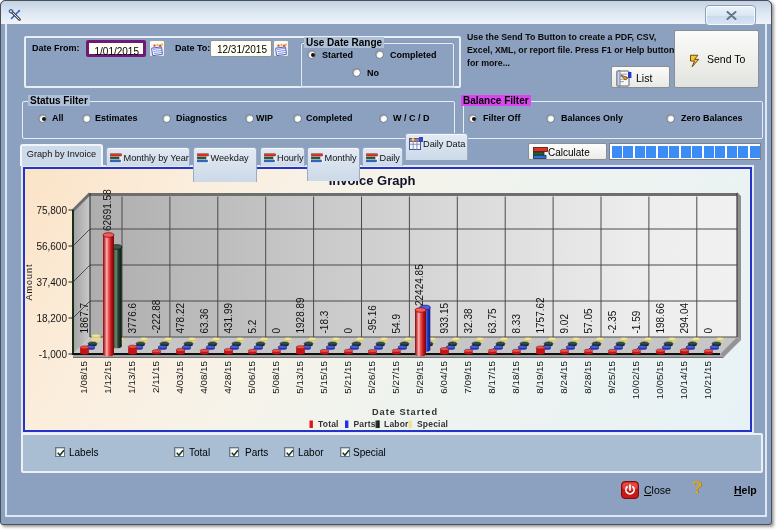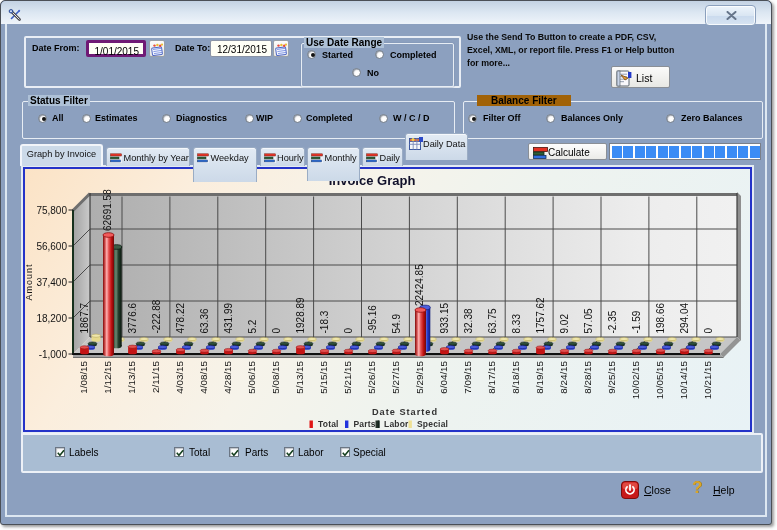--- a/index.html
+++ b/index.html
@@ -61,20 +61,26 @@
       <div style="position:absolute;left:2.5px;top:2.5px;width:4px;height:4px;border-radius:50%;background:#111"></div>
     </div>
     <div style="position:absolute;left:321px;top:48.5px;font-size:9px;font-weight:700;color:#000;white-space:nowrap;">Started</div>
  <div style="position:absolute;left:374px;top:48.5px;width:9px;height:9px;border-radius:50%;background:#fff;border:1px solid #6b7684;box-shadow:inset 0.8px 0.8px 1.2px rgba(40,50,70,.5)"></div>
     <div style="position:absolute;left:389px;top:48.5px;font-size:9px;font-weight:700;color:#000;white-space:nowrap;">Completed</div>
  <div style="position:absolute;left:351px;top:66.5px;width:9px;height:9px;border-radius:50%;background:#fff;border:1px solid #6b7684;box-shadow:inset 0.8px 0.8px 1.2px rgba(40,50,70,.5)"></div>
     <div style="position:absolute;left:366px;top:66.5px;font-size:9px;font-weight:700;color:#000;white-space:nowrap;">No</div>
 
  <div class="abs" style="left:466px;top:30px;font-size:8.8px;font-weight:700;line-height:12.8px;color:#0a0a0a;white-space:nowrap">Use the Send To Button to create a PDF, CSV,<br>Excel, XML, or report file. Press F1 or Help button<br>for more...</div>
 
+ <div class="abs" style="left:673px;top:29px;width:85px;height:58px;background:linear-gradient(180deg,#fbfbfa,#ecece8 60%,#e2e2de);border:1px solid #8a8f96;border-radius:2px">
+      <svg width="14" height="16" viewBox="0 0 17 18" style="position:absolute;left:13px;top:22px">
+        <path d="M3 2 L12 2 L8 7 L13 7 L5 16 L8 9 L3 9 Z" fill="#f5c63a" stroke="#6b4a08" stroke-width="1.2" stroke-linejoin="round"></path>
+      </svg>
+  <div class="abs" style="left:32px;top:22px;font-size:10.5px">Send To</div>
+    </div>
 
  <div class="abs" style="left:610px;top:65px;width:59px;height:22px;background:linear-gradient(180deg,#fbfbfa,#e8e8e4);border:1px solid #8a8f96;border-radius:2px">
       <svg width="17" height="17" viewBox="0 0 17 17" style="position:absolute;left:4px;top:3px">
         <rect x="1" y="1" width="12" height="15" rx="1" fill="#f8f8fb" stroke="#5a646e" stroke-width="1"></rect>
         <path d="M3 4.2 H11 M3 6.7 H11 M3 9.2 H11 M3 11.7 H8" stroke="#8a94a8" stroke-width="0.9"></path>
         <rect x="1" y="1" width="3" height="15" fill="#c8d4e8" stroke="#5a646e" stroke-width="0.7"></rect>
         <path d="M5 5 L12 8 L9 10 Z" fill="#e8a23c" stroke="#7a4a10" stroke-width="0.8"></path>
         <rect x="12" y="2" width="3.4" height="6" fill="#2238c8"></rect>
       </svg>
   <div class="abs" style="left:24px;top:5px;font-size:10.5px">List</div>
@@ -91,21 +97,21 @@
  <div style="position:absolute;left:161px;top:112.5px;width:9px;height:9px;border-radius:50%;background:#fff;border:1px solid #6b7684;box-shadow:inset 0.8px 0.8px 1.2px rgba(40,50,70,.5)"></div>
     <div style="position:absolute;left:175px;top:112px;font-size:9px;font-weight:700;color:#000;white-space:nowrap;">Diagnostics</div>
  <div style="position:absolute;left:244px;top:112.5px;width:9px;height:9px;border-radius:50%;background:#fff;border:1px solid #6b7684;box-shadow:inset 0.8px 0.8px 1.2px rgba(40,50,70,.5)"></div>
     <div style="position:absolute;left:255px;top:112px;font-size:9px;font-weight:700;color:#000;white-space:nowrap;">WIP</div>
  <div style="position:absolute;left:292px;top:112.5px;width:9px;height:9px;border-radius:50%;background:#fff;border:1px solid #6b7684;box-shadow:inset 0.8px 0.8px 1.2px rgba(40,50,70,.5)"></div>
     <div style="position:absolute;left:305px;top:112px;font-size:9px;font-weight:700;color:#000;white-space:nowrap;">Completed</div>
  <div style="position:absolute;left:378px;top:112.5px;width:9px;height:9px;border-radius:50%;background:#fff;border:1px solid #6b7684;box-shadow:inset 0.8px 0.8px 1.2px rgba(40,50,70,.5)"></div>
     <div style="position:absolute;left:392px;top:112px;font-size:9px;font-weight:700;color:#000;white-space:nowrap;">W / C / D</div>
 
  <div class="abs" style="left:462px;top:100px;width:300px;height:38px;border:1px solid #e7edf4;border-radius:2px"></div>
- <div style="position:absolute;left:476px;top:94px;font-size:10px;font-weight:700;color:#000;white-space:nowrap;background:#a16207;padding:0 14px">Balance Filter</div>
+ <div style="position:absolute;left:460px;top:94px;font-size:10px;font-weight:700;color:#000;white-space:nowrap;background:#d946ef;padding:0 2px">Balance Filter</div>
  <div style="position:absolute;left:467px;top:112.5px;width:9px;height:9px;border-radius:50%;background:#fff;border:1px solid #6b7684;box-shadow:inset 0.8px 0.8px 1.2px rgba(40,50,70,.5)">
       <div style="position:absolute;left:2.5px;top:2.5px;width:4px;height:4px;border-radius:50%;background:#111"></div>
     </div>
     <div style="position:absolute;left:482px;top:112px;font-size:9px;font-weight:700;color:#000;white-space:nowrap;">Filter Off</div>
  <div style="position:absolute;left:545px;top:112.5px;width:9px;height:9px;border-radius:50%;background:#fff;border:1px solid #6b7684;box-shadow:inset 0.8px 0.8px 1.2px rgba(40,50,70,.5)"></div>
     <div style="position:absolute;left:560px;top:112px;font-size:9px;font-weight:700;color:#000;white-space:nowrap;">Balances Only</div>
  <div style="position:absolute;left:665px;top:112.5px;width:9px;height:9px;border-radius:50%;background:#fff;border:1px solid #6b7684;box-shadow:inset 0.8px 0.8px 1.2px rgba(40,50,70,.5)"></div>
     <div style="position:absolute;left:680px;top:112px;font-size:9px;font-weight:700;color:#000;white-space:nowrap;">Zero Balances</div>
 
  <div style="position:absolute;left:19px;top:143px;width:83.0px;height:22px;background:#ccdae9;border:2px solid #f2f5fa;border-bottom:none;border-radius:3px 3px 0 0;z-index:5">
@@ -617,14 +623,14 @@
  <div class="abs" style="left:620px;top:480px;width:18px;height:18px">
       <svg width="18" height="18" viewBox="0 0 18 18" style="position:absolute;left:0;top:0">
         <rect x="0.5" y="0.5" width="17" height="17" rx="3.5" fill="#c81818" stroke="#7d0d0d" stroke-width="1"></rect>
         <rect x="1.5" y="1.5" width="15" height="7" rx="3" fill="#e85a50" opacity="0.75"></rect>
         <path d="M9 4.2 L9 9" stroke="#fff" stroke-width="1.8" stroke-linecap="round"></path>
         <path d="M6.1 5.8 A4.1 4.1 0 1 0 11.9 5.8" stroke="#fff" stroke-width="1.7" fill="none" stroke-linecap="round"></path>
       </svg>
     </div>
  <div style="position:absolute;left:643px;top:483px;font-size:10.5px;font-weight:400;color:#000;white-space:nowrap;"><u>C</u>lose</div>
  <div style="position:absolute;left:691px;top:477px;font-size:17px;font-weight:700;color:#d9a62a;white-space:nowrap;text-shadow:0.4px 0.4px 0 #8a6a14">?</div>
- <div style="position:absolute;left:712px;top:483px;font-size:10.5px;font-weight:400;color:#000;white-space:nowrap;"><u>H</u>elp</div>
+ <div style="position:absolute;left:733px;top:483px;font-size:10.5px;font-weight:700;color:#000;white-space:nowrap;"><u>H</u>elp</div>
 </div>
 
 </body></html>

